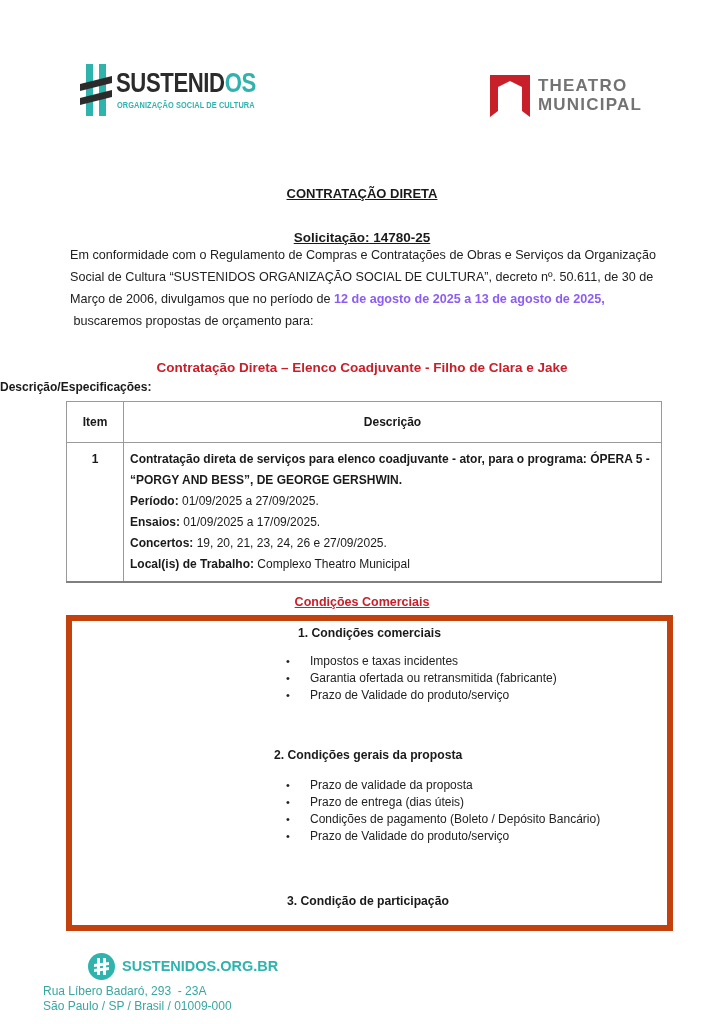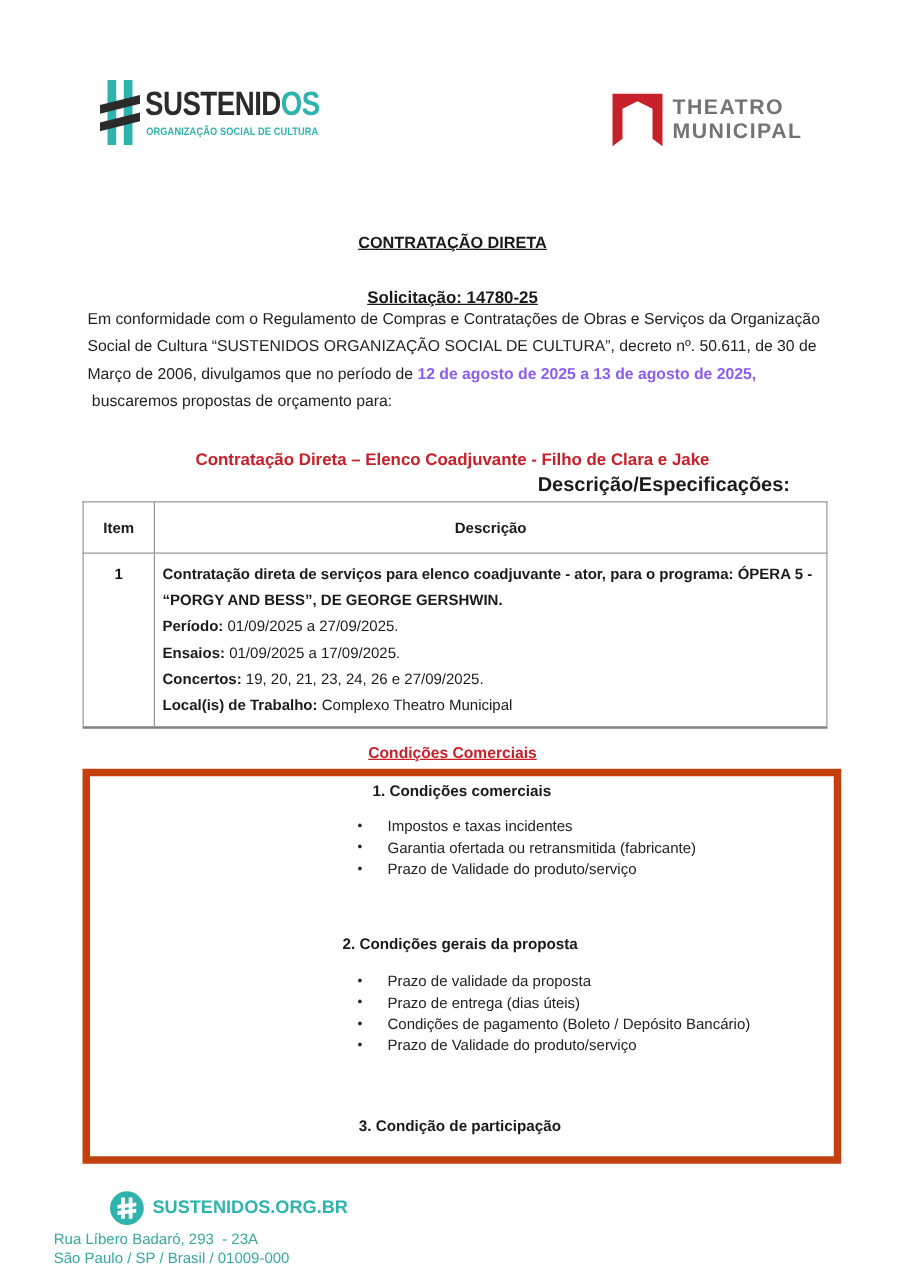--- a/index.html
+++ b/index.html
@@ -18,21 +18,21 @@
 
   
   .tm-logo { left:488px; top:72px; width:170px; height:48px; }
   .tm-text { position:absolute; left:50px; top:4px; font-weight:bold; font-size:17px;
              line-height:19px; letter-spacing:1.2px; color:#737373; white-space:nowrap; }
 
   .title-u { left:0; width:724px; text-align:center; font-weight:bold; text-decoration:underline; font-size:13px; }
   .para { left:70px; width:600px; font-size:12.6px; line-height:22px; color:#222; }
   .red { color:#8b5cf6; font-weight:bold; }
   .subtitle-red { left:0; width:724px; text-align:center; color:#c8202b; font-weight:bold; font-size:13.5px; }
-  .spec-head { left:0; width:632px; text-align:right; font-weight:bold; font-size:16px; }
+  .spec-head { left:0; width:632px; text-align:left; font-weight:bold; font-size:12px; }
 
   table.items { position:absolute; left:66px; top:401px; width:596px; border-collapse:collapse; font-size:12px; }
   table.items th, table.items td { border:1px solid #9a9a9a; }
   table.items th { height:38px; font-weight:bold; }
   table.items td { vertical-align:top; padding:6px 6px 4px 6px; line-height:21px; }
   table.items td.num { text-align:center; font-weight:bold; width:44px; }
   table.items tr:last-child td { border-bottom:2px solid #808080; }
   .b { font-weight:bold; }
 
   .cond-title { left:0; width:724px; text-align:center; color:#c8202b; font-weight:bold; text-decoration:underline; font-size:12.5px; }

